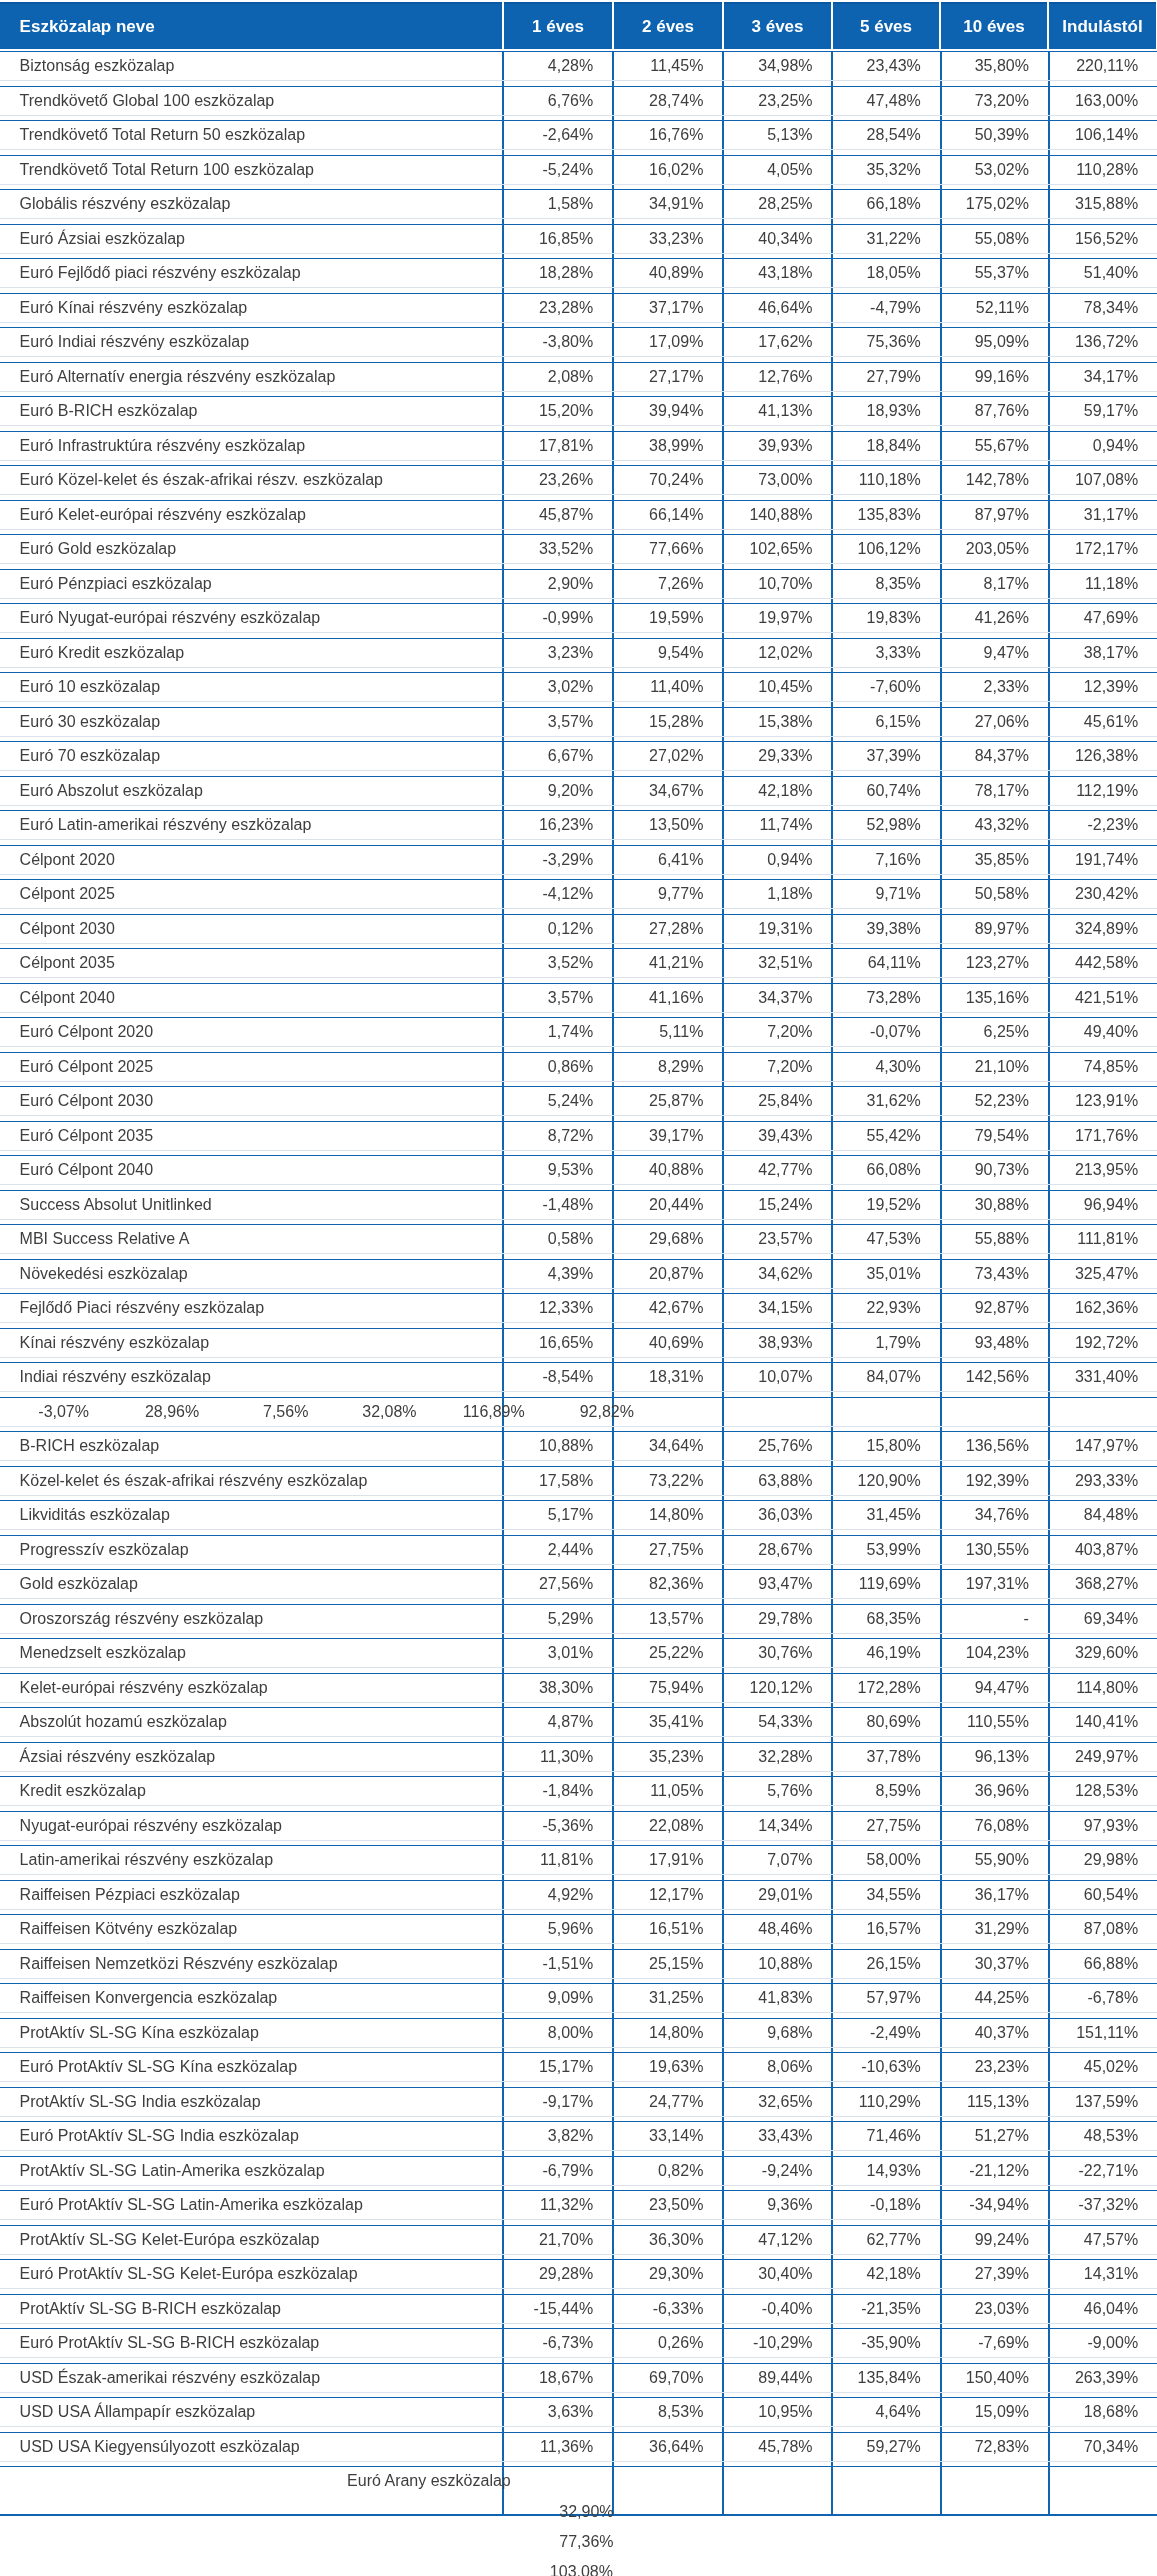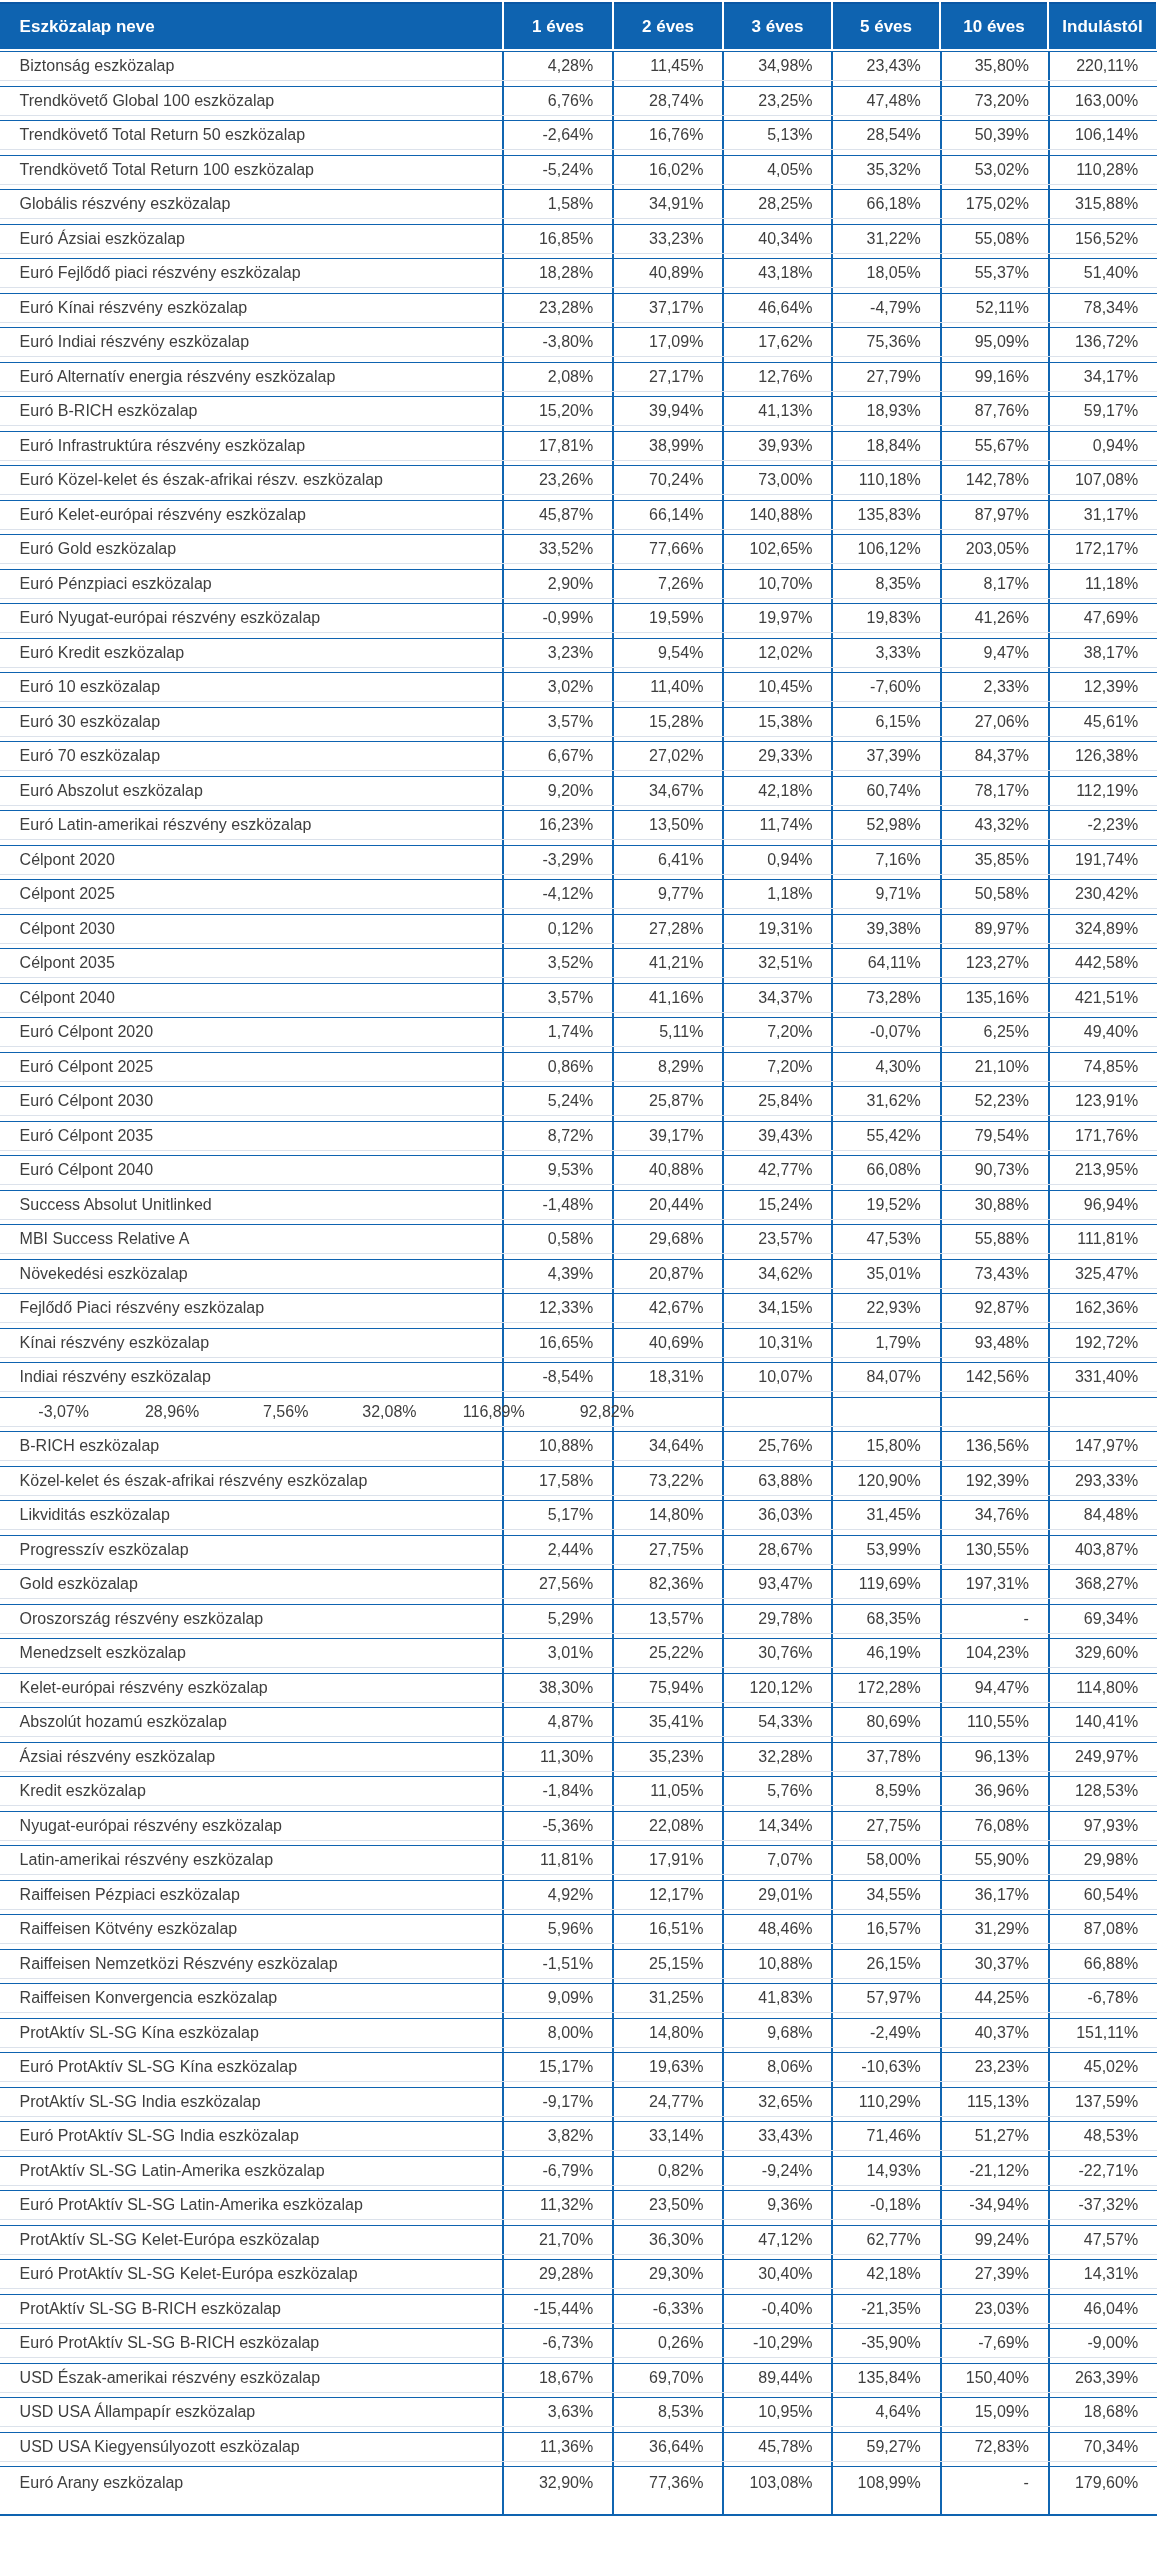--- a/index.html
+++ b/index.html
@@ -64,20 +64,21 @@
     margin-bottom: 4.5px;
     height: 28px;
     box-sizing: content-box;
     align-items: center;
     background: transparent;
   }
   .row:last-child {
     margin-bottom: 16px;
     border-bottom: none;
     height: 31px;
+    flex-direction: column;
   }
   .cell {
     box-sizing: border-box;
     flex: none;
     font-size: 16px;
     color: #3E3E3E;
     line-height: 28px;
     white-space: nowrap;
     overflow: hidden;
   }
@@ -443,21 +444,21 @@
         <div class="cell v c2">42,67%</div>
         <div class="cell v c3">34,15%</div>
         <div class="cell v c4">22,93%</div>
         <div class="cell v c5">92,87%</div>
         <div class="cell v c6">162,36%</div>
       </div>
       <div class="row">
         <div class="cell name c0">Kínai részvény eszközalap</div>
         <div class="cell v c1">16,65%</div>
         <div class="cell v c2">40,69%</div>
-        <div class="cell v c3">10,31%</div>
+        <div class="cell v c3">38,93%</div>
         <div class="cell v c4">1,79%</div>
         <div class="cell v c5">93,48%</div>
         <div class="cell v c6">192,72%</div>
       </div>
       <div class="row">
         <div class="cell name c0">Indiai részvény eszközalap</div>
         <div class="cell v c1">-8,54%</div>
         <div class="cell v c2">18,31%</div>
         <div class="cell v c3">10,07%</div>
         <div class="cell v c4">84,07%</div>

